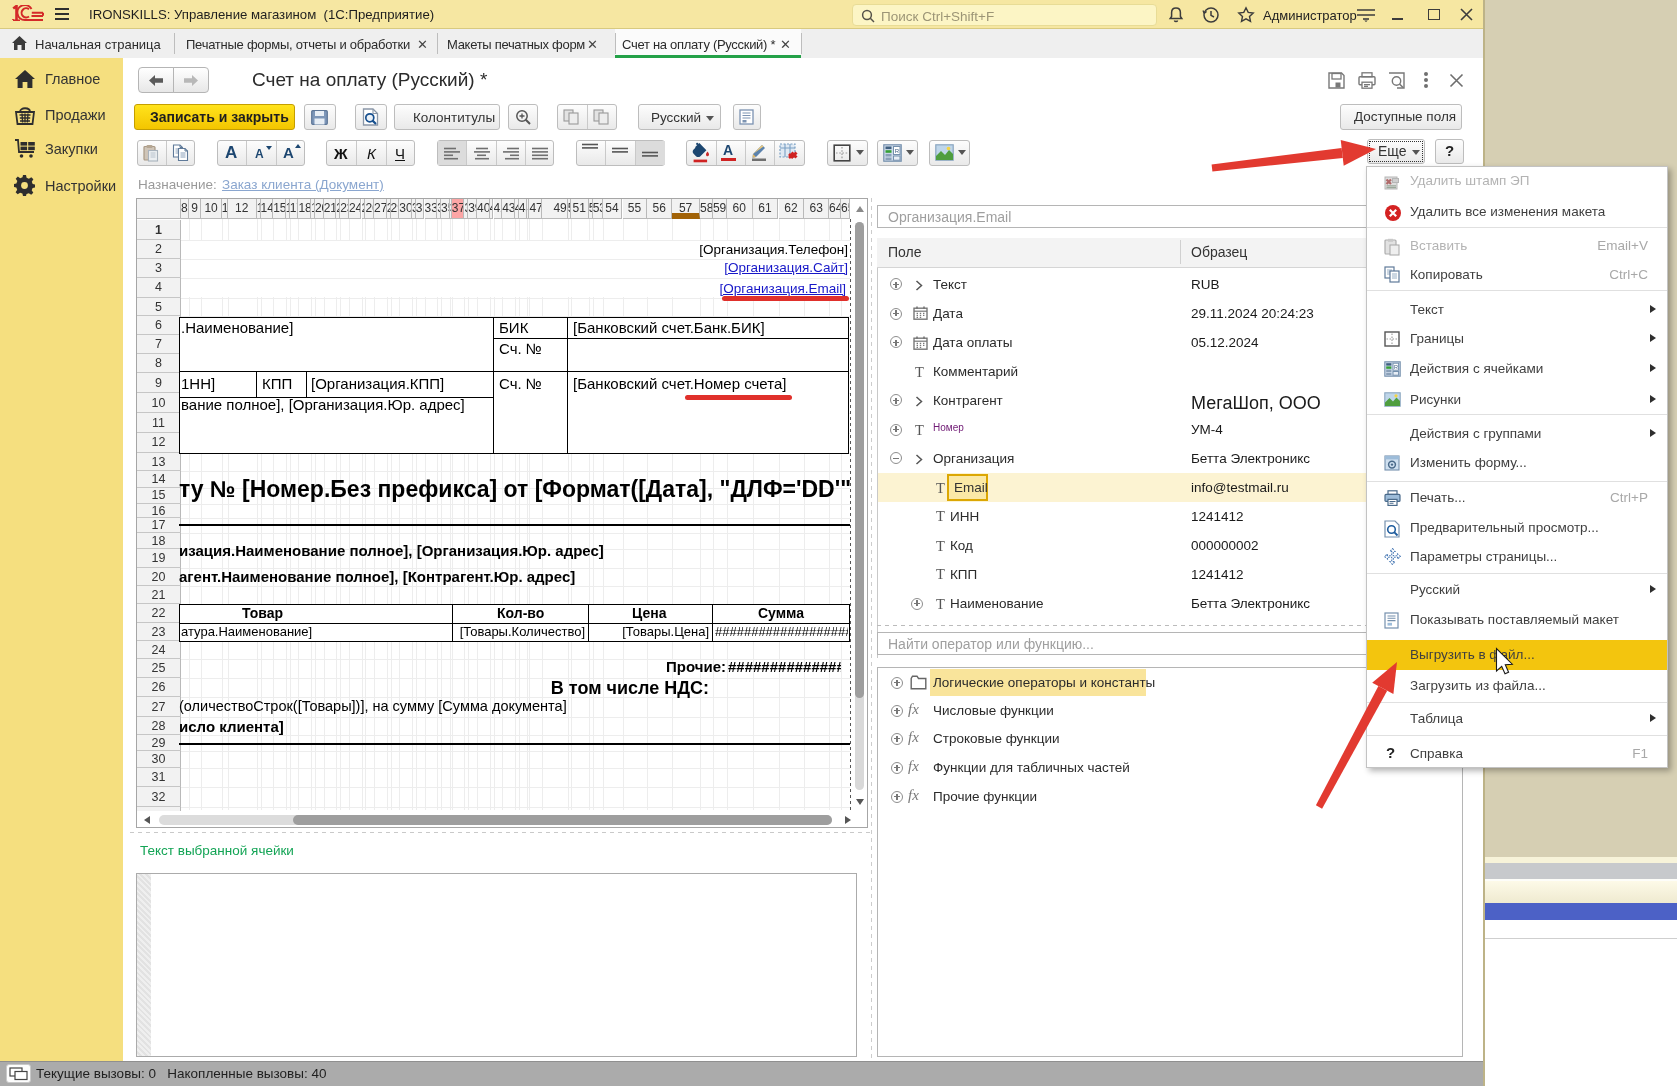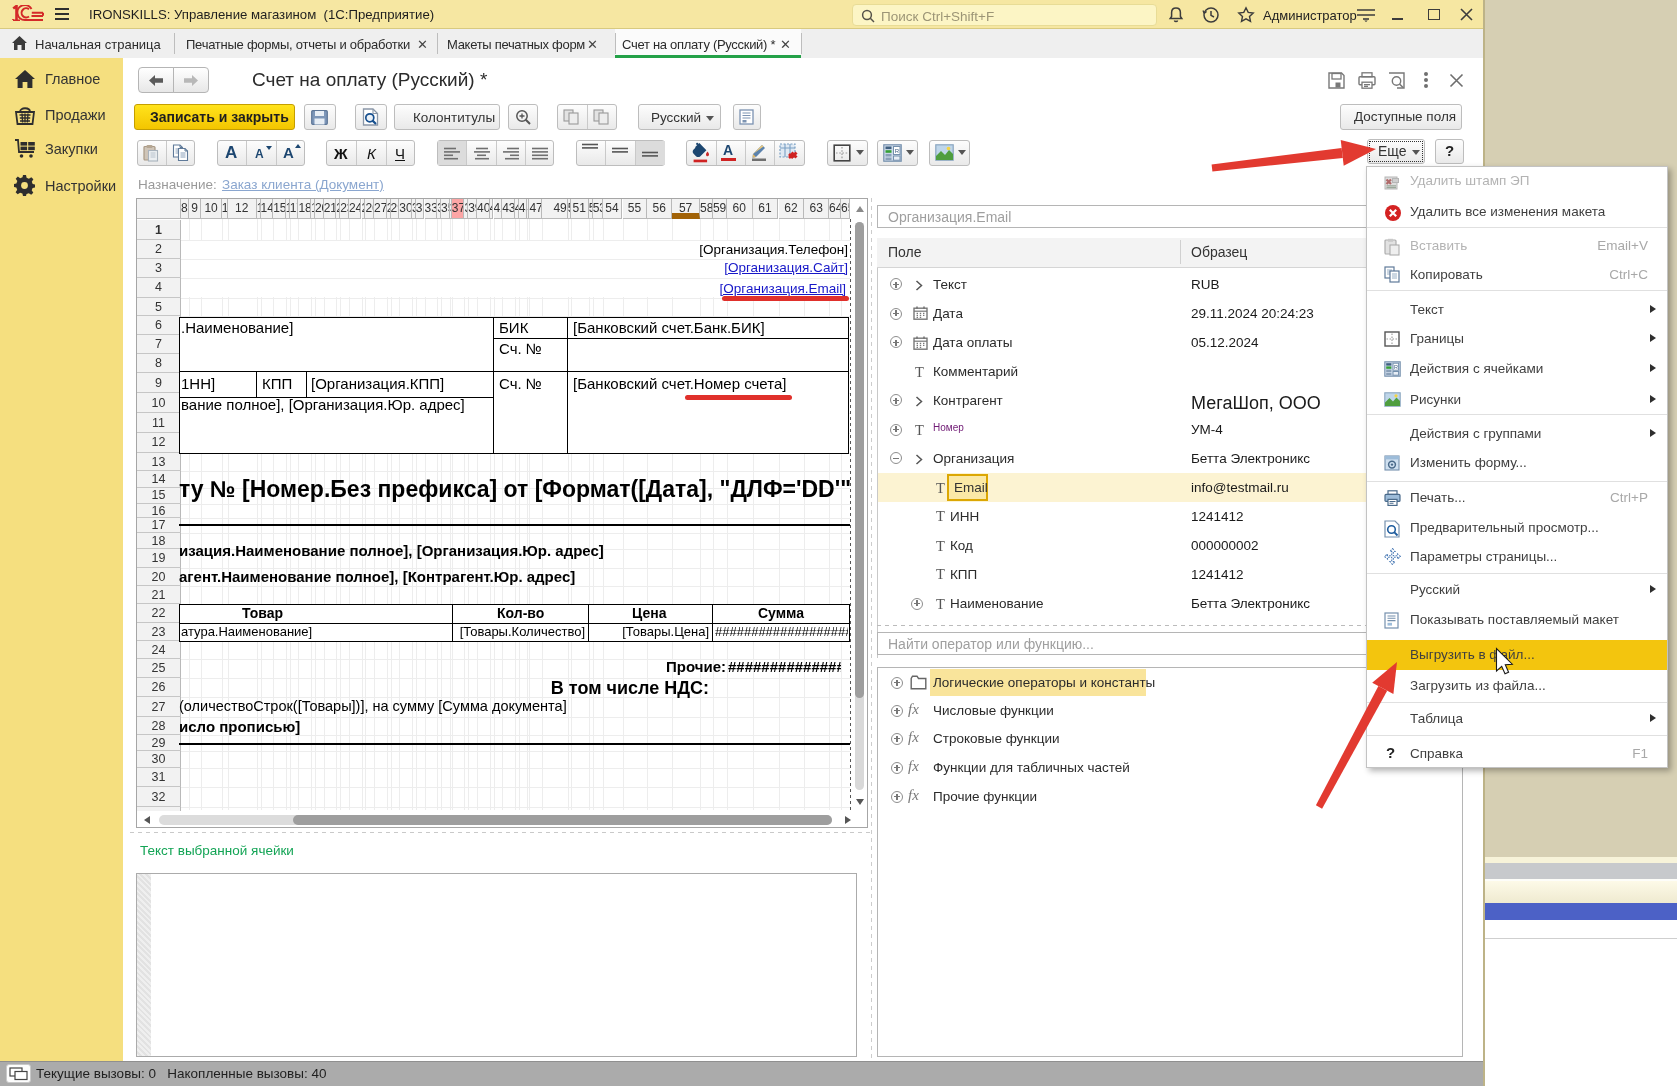--- a/index.html
+++ b/index.html
@@ -590,21 +590,21 @@
 <div class="t" style="left:632px;top:605.3px;font-size:14px;font-weight:bold;color:#000;">Цена</div>
 <div class="t" style="left:758px;top:605.3px;font-size:14px;font-weight:bold;color:#000;">Сумма</div>
 <div class="t" style="left:181px;top:623.9px;font-size:13px;font-weight:normal;color:#000;">атура.Наименование]</div>
 <div class="t" style="right:1092px;top:623.9px;font-size:13px;font-weight:normal;color:#000;">[Товары.Количество]</div>
 <div class="t" style="right:968px;top:623.9px;font-size:13px;font-weight:normal;color:#000;">[Товары.Цена]</div>
 <div class="t" style="left:715px;top:623.9px;font-size:13px;font-weight:normal;color:#000;width:133px;overflow:hidden">####################</div>
 <div class="t" style="right:951px;top:657.7px;font-size:15px;font-weight:bold;color:#000;">Прочие:</div>
 <div class="t" style="left:728px;top:657.7px;font-size:15px;font-weight:bold;color:#000;width:113px;overflow:hidden">################</div>
 <div class="t" style="right:968px;top:677.7px;font-size:18px;font-weight:bold;color:#000;">В том числе НДС:</div>
 <div class="t" style="left:179px;top:698.0px;font-size:14.5px;font-weight:normal;color:#000;">(оличествоСтрок([Товары])], на сумму [Сумма документа]</div>
-<div class="t" style="left:179px;top:717.7px;font-size:15px;font-weight:bold;color:#000;">исло прописью]</div>
+<div class="t" style="left:179px;top:717.7px;font-size:15px;font-weight:bold;color:#000;">исло клиента]</div>
 <div class="a" style="left:179px;top:743px;width:671px;height:2px;background:#000"></div>
 <div class="a" style="left:855px;top:222px;width:9px;height:568px;background:#d9d9d9;border-radius:5px"></div>
 <div class="a" style="left:855px;top:222px;width:9px;height:476px;background:#9e9e9e;border-radius:5px"></div>
 <div class="a" style="left:855.5px;top:206px;width:0;height:0;border-left:4px solid transparent;border-right:4px solid transparent;border-bottom:6px solid #8a8a8a"></div>
 <div class="a" style="left:855.5px;top:799px;width:0;height:0;border-left:4px solid transparent;border-right:4px solid transparent;border-top:6px solid #555"></div>
 <div class="a" style="left:159px;top:815px;width:673px;height:10px;background:#dcdcdc;border-radius:5px"></div>
 <div class="a" style="left:293px;top:815px;width:539px;height:10px;background:#9e9e9e;border-radius:5px"></div>
 <div class="a" style="left:144px;top:816px;width:0;height:0;border-top:4px solid transparent;border-bottom:4px solid transparent;border-right:6px solid #555"></div>
 <div class="a" style="left:845px;top:816px;width:0;height:0;border-top:4px solid transparent;border-bottom:4px solid transparent;border-left:6px solid #555"></div>
 <div class="a" style="left:130px;top:832px;width:740px;height:1px;background:repeating-linear-gradient(90deg,#c9c9c9 0 4px,#fff 4px 8px)"></div>

